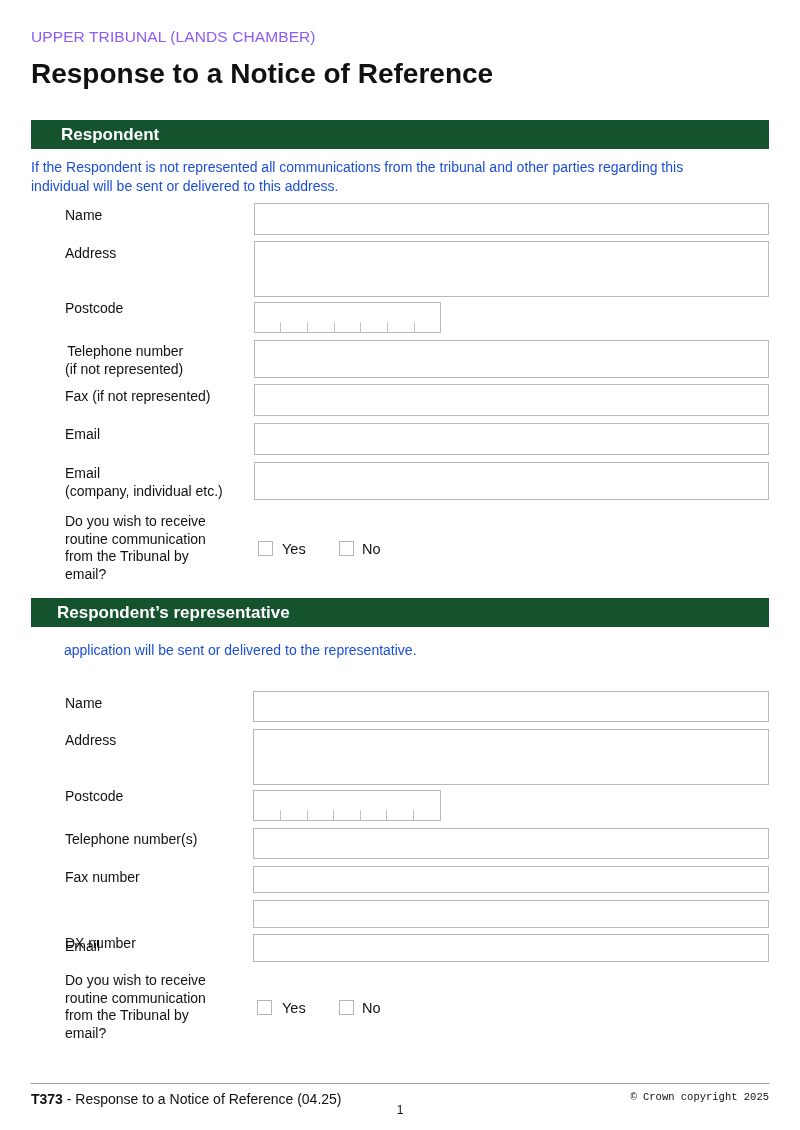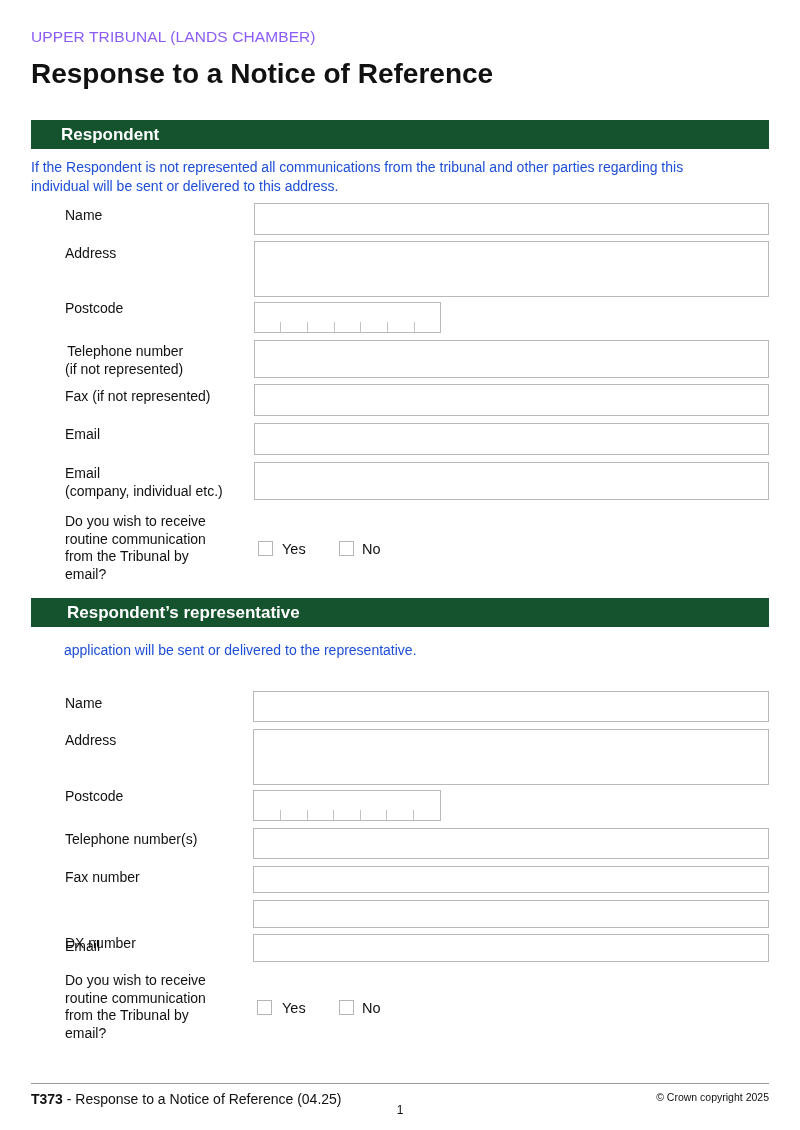--- a/index.html
+++ b/index.html
@@ -26,21 +26,21 @@
     border: 1.2px solid #b9b9b9; background: #fff;
   }
   .tick { position: absolute; bottom: 0; width: 1px; height: 10px; background: #c3c3c3; }
   .cb {
     position: absolute; width: 15px; height: 15px; box-sizing: border-box;
     border: 1px solid #b5b5b5; background: #fff;
   }
   .cb-label { position: absolute; font-size: 14.5px; color: #111; }
   .footer-line { position: absolute; left: 31px; top: 1083px; width: 738px; height: 1px; background: #9a9a9a; }
   .footer-left { left: 31px; top: 1091px; font-size: 14px; color: #111; }
-  .footer-right { right: 31px; top: 1091px; font-size: 10.5px; color: #111; }
+  .footer-right { right: 31px; top: 1091px; font-size: 10.5px; color: #111; font-family: Liberation Mono, monospace; }
   .page-num { left: 0; width: 800px; text-align: center; top: 1103px; font-size: 12px; color: #111; }
 </style>
 </head>
 <body>
 
 <div class="abs org">UPPER TRIBUNAL (LANDS CHAMBER)</div>
 <div class="abs title">Response to a Notice of Reference</div>
 
 <div class="section-bar" style="top:120px; padding-left:30px;">
   <span>Respondent</span>
@@ -88,21 +88,21 @@
   <div>Do you wish to receive</div>
   <div>routine communication</div>
   <div>from the Tribunal by</div>
   <div>email?</div>
 </div>
 <div class="cb" style="left:258px; top:541px;"></div>
 <div class="cb-label" style="left:282px; top:541px;">Yes</div>
 <div class="cb" style="left:339px; top:541px;"></div>
 <div class="cb-label" style="left:362px; top:541px;">No</div>
 
-<div class="section-bar" style="top:598px; padding-left:36px;">
+<div class="section-bar" style="top:598px; padding-left:26px;">
   <span>Respondent’s representative</span>
 </div>
 <div class="abs intro" style="left:64px; top:641px;">
   <div>application will be sent or delivered to the representative.</div>
 </div>
 
 <div class="label" style="top:695px;">Name</div>
 <div class="field" style="top:691px; left:253px; width:516px; height:31px;"></div>
 
 <div class="label" style="top:732px;">Address</div>

